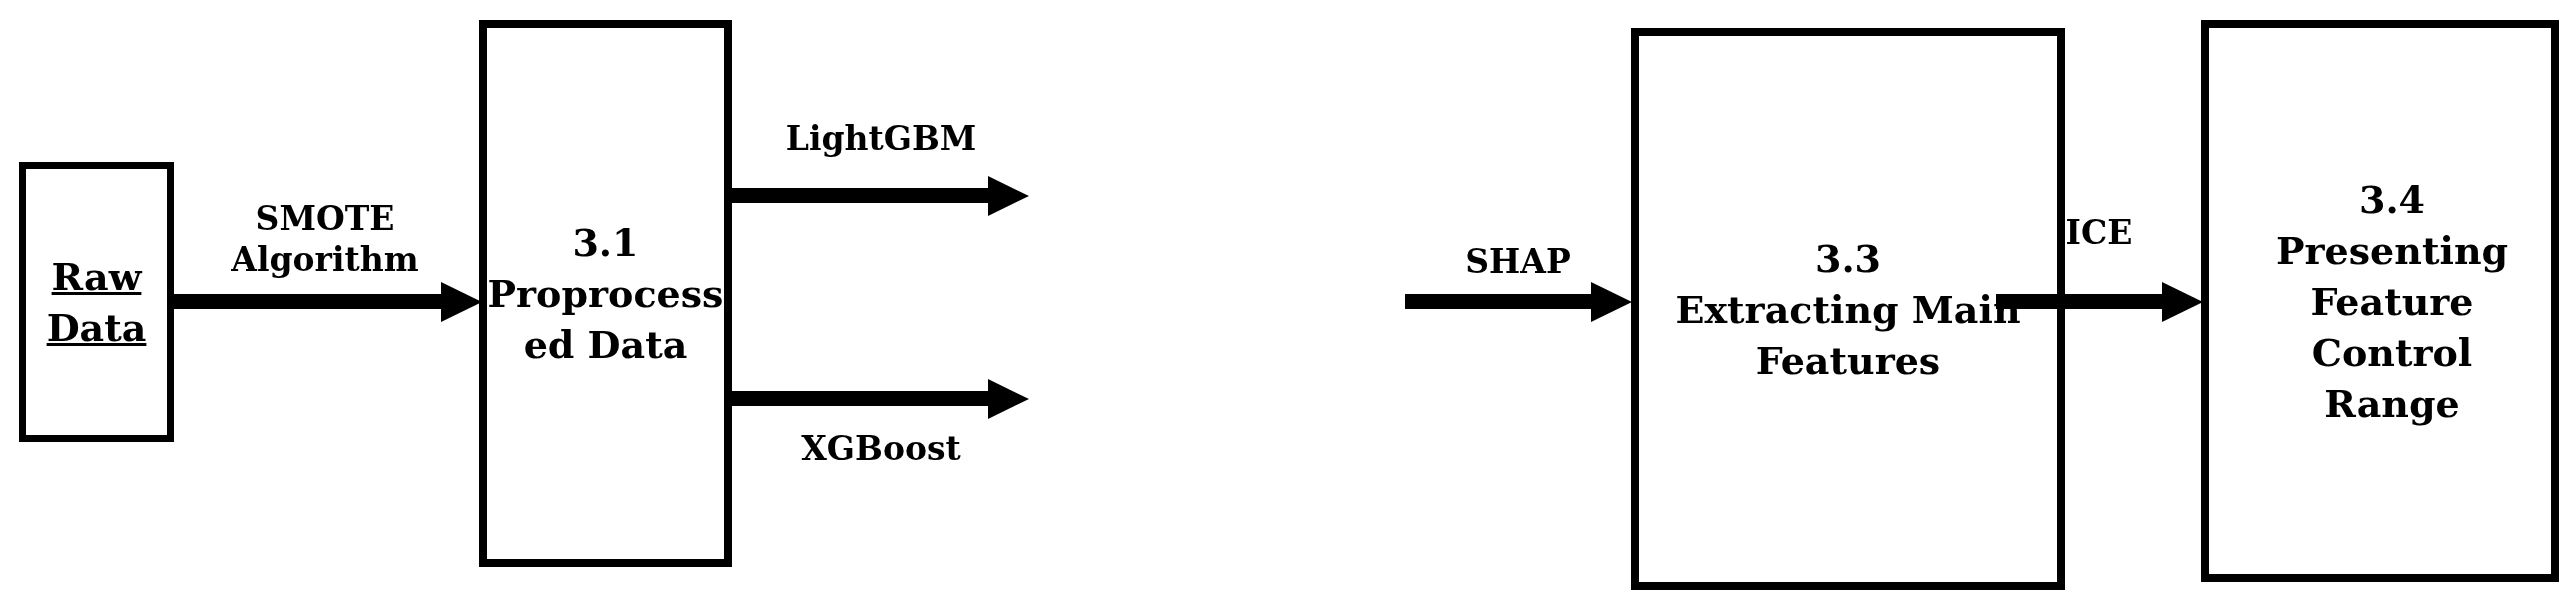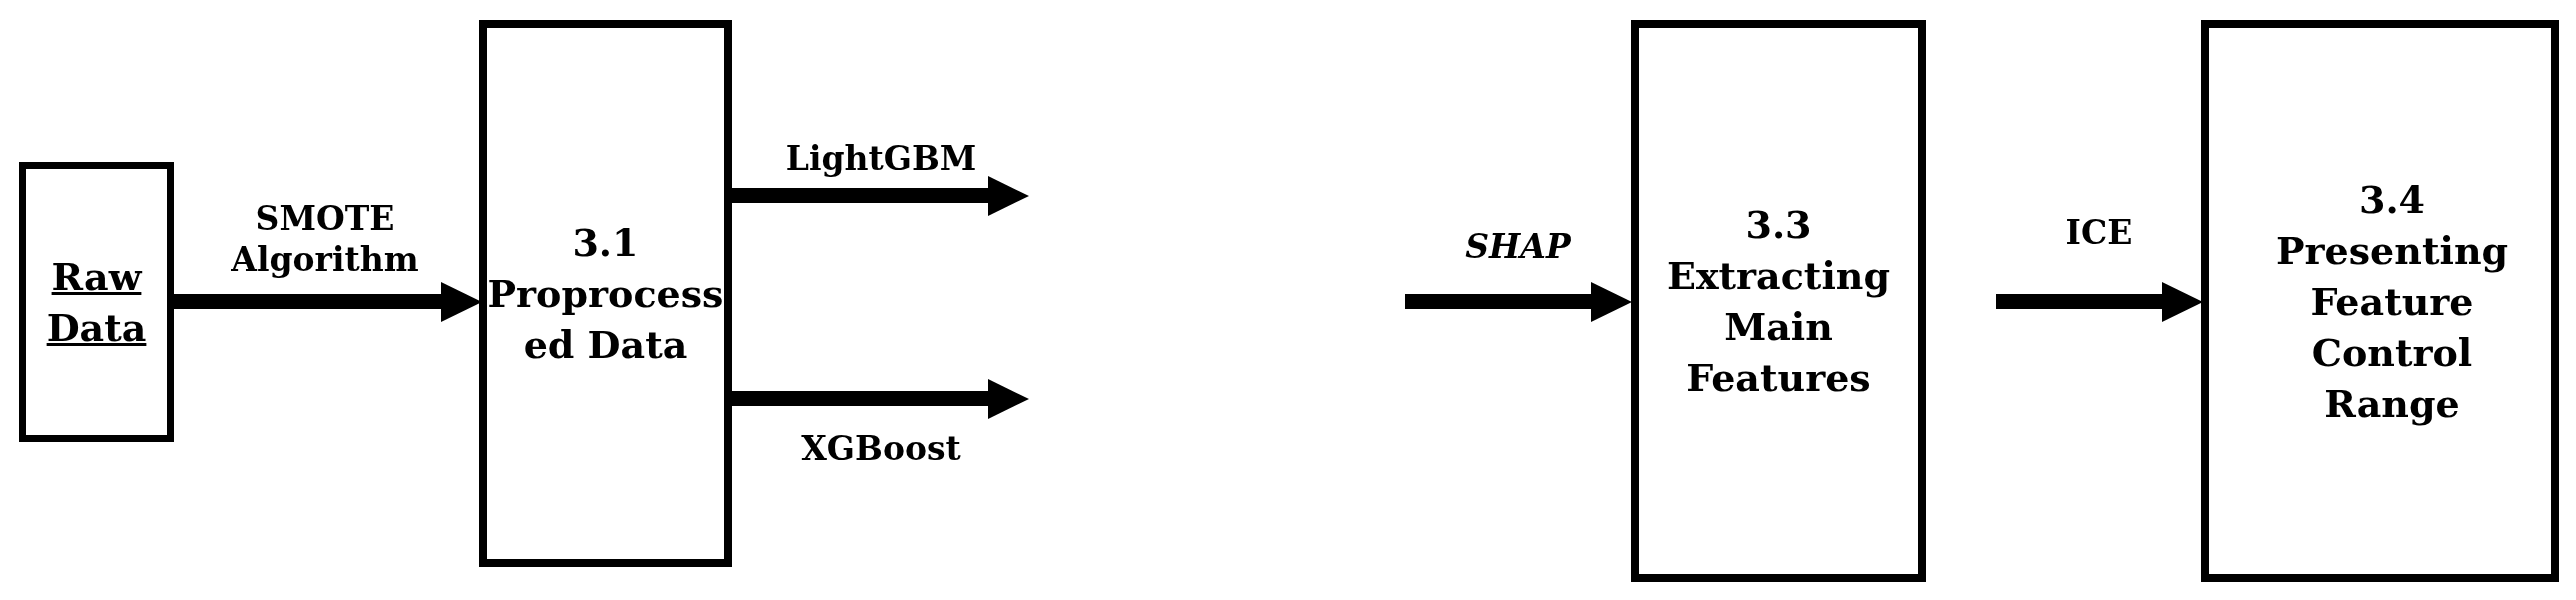--- a/index.html
+++ b/index.html
@@ -29,21 +29,21 @@
     text-align: center;
   }
   .node-label {
     white-space: pre-line;
     font-size: 38px;
     line-height: 51px;
   }
   #node-raw-data        { left: 19px;   top: 162px; width: 155px; height: 280px; border-width: 7.5px; text-decoration: underline; }
   #node-preprocessed    { left: 479px;  top: 20px;  width: 253px; height: 547px; }
   #node-model-training  { left: 1028px; top: 20px;  width: 377px; height: 562px; }
-  #node-extracting      { left: 1631px; top: 20px;  width: 295px; height: 562px; }
+  #node-extracting      { left: 1631px; top: 28px;  width: 434px; height: 562px; }
   #node-presenting      { left: 2201px; top: 20px;  width: 358px; height: 562px; padding-left: 24px; }
 
   
   .edge-shaft {
     position: absolute;
     height: 15px;
     background: #000000;
   }
   .edge-head {
     position: absolute;
@@ -61,29 +61,29 @@
     white-space: pre-line;
     text-align: center;
   }
   
   #edge-smote-shaft   { left: 174px;  top: 294px; width: 267px; }
   #edge-smote-head    { left: 441px;  top: 282px; }
   #edge-smote-label   { left: 325px;  top: 239px; }
   
   #edge-lightgbm-shaft { left: 732px; top: 188px; width: 256px; }
   #edge-lightgbm-head  { left: 988px; top: 176px; }
-  #edge-lightgbm-label { left: 881px; top: 158px; }
+  #edge-lightgbm-label { left: 881px; top: 138px; }
   
   #edge-xgboost-shaft { left: 732px;  top: 391px; width: 256px; }
   #edge-xgboost-head  { left: 988px; top: 379px; }
   #edge-xgboost-label { left: 881px; top: 448px; }
   
   #edge-shap-shaft    { left: 1405px; top: 294px; width: 186px; }
   #edge-shap-head     { left: 1591px; top: 282px; }
-  #edge-shap-label    { left: 1518px; top: 246px; font-style: italic; }
+  #edge-shap-label    { left: 1518px; top: 261px; }
   
   #edge-ice-shaft     { left: 1996px; top: 294px; width: 166px; }
   #edge-ice-head      { left: 2162px; top: 282px; }
   #edge-ice-label     { left: 2099px; top: 232px; }
 </style>
 </head>
 <body>
 
 <div class="canvas">
 

